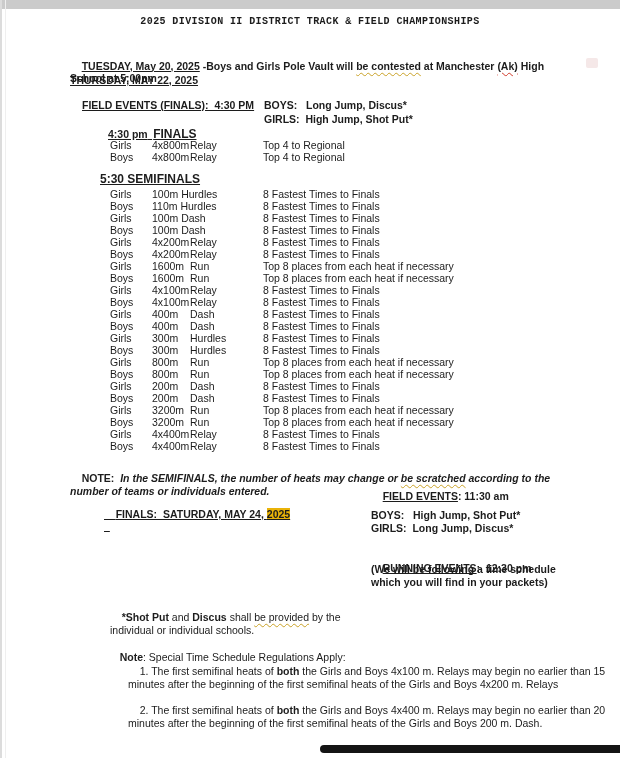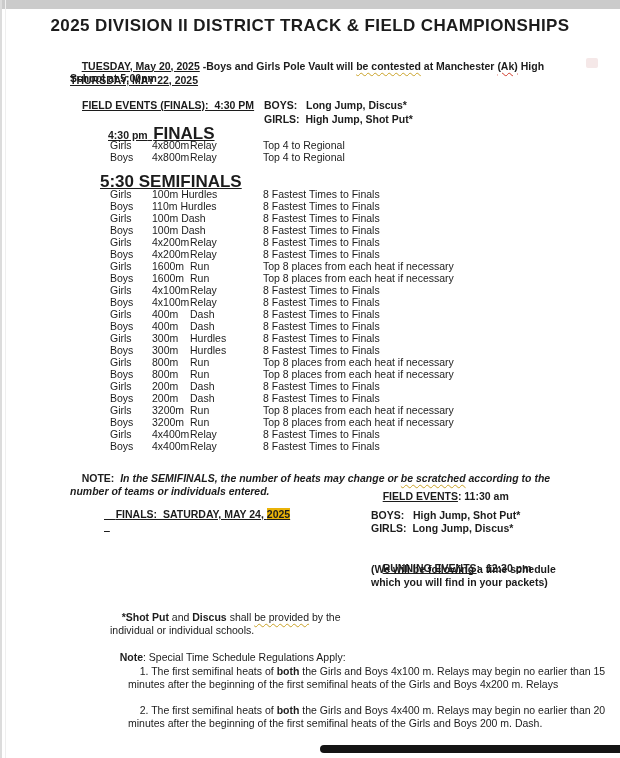--- a/index.html
+++ b/index.html
@@ -5,22 +5,22 @@
   html,body{margin:0;padding:0;background:#ffffff;}
   .page{position:relative;width:620px;height:758px;background:#ffffff;overflow:hidden;
         font-family:"Liberation Sans",sans-serif;color:#1c1c1c;}
   .abs{position:absolute;}
   .fs{font-size:10.5px;line-height:12.5px;}
   .b{font-weight:bold;}
   .i{font-style:italic;}
   .u{text-decoration:underline;}
   .pre{white-space:pre-wrap;}
   .nowrap{white-space:nowrap;}
-  .title{font-family:Liberation Sans, sans-serif;font-weight:bold;font-size:17px;letter-spacing:.4px;}
-  .hdr-lg{font-size:17px;}
+  .title{font-family:Liberation Mono, monospace;font-weight:bold;font-size:10px;letter-spacing:.4px;}
+  .hdr-lg{font-size:12px;}
   .rowgrid{display:grid;grid-template-columns:42px 38px 73px auto;height:12px;line-height:12px;font-size:10.5px;}
   .sq-gold{text-decoration-line:underline;text-decoration-style:wavy;text-decoration-color:#c9a227;
            text-decoration-thickness:1px;text-underline-offset:2px;}
   .sq-red{text-decoration-line:underline;text-decoration-style:wavy;text-decoration-color:#d23a2a;
           text-decoration-thickness:1px;text-underline-offset:2px;}
   .hl{background:#eab308;}
   .topband{background:#cbcbcb;}
   .edge1{background:#dcdcdc;}
   .edge2{background:#efefef;}
   .bottombar{background:#141414;border-radius:5px 0 0 5px;}

